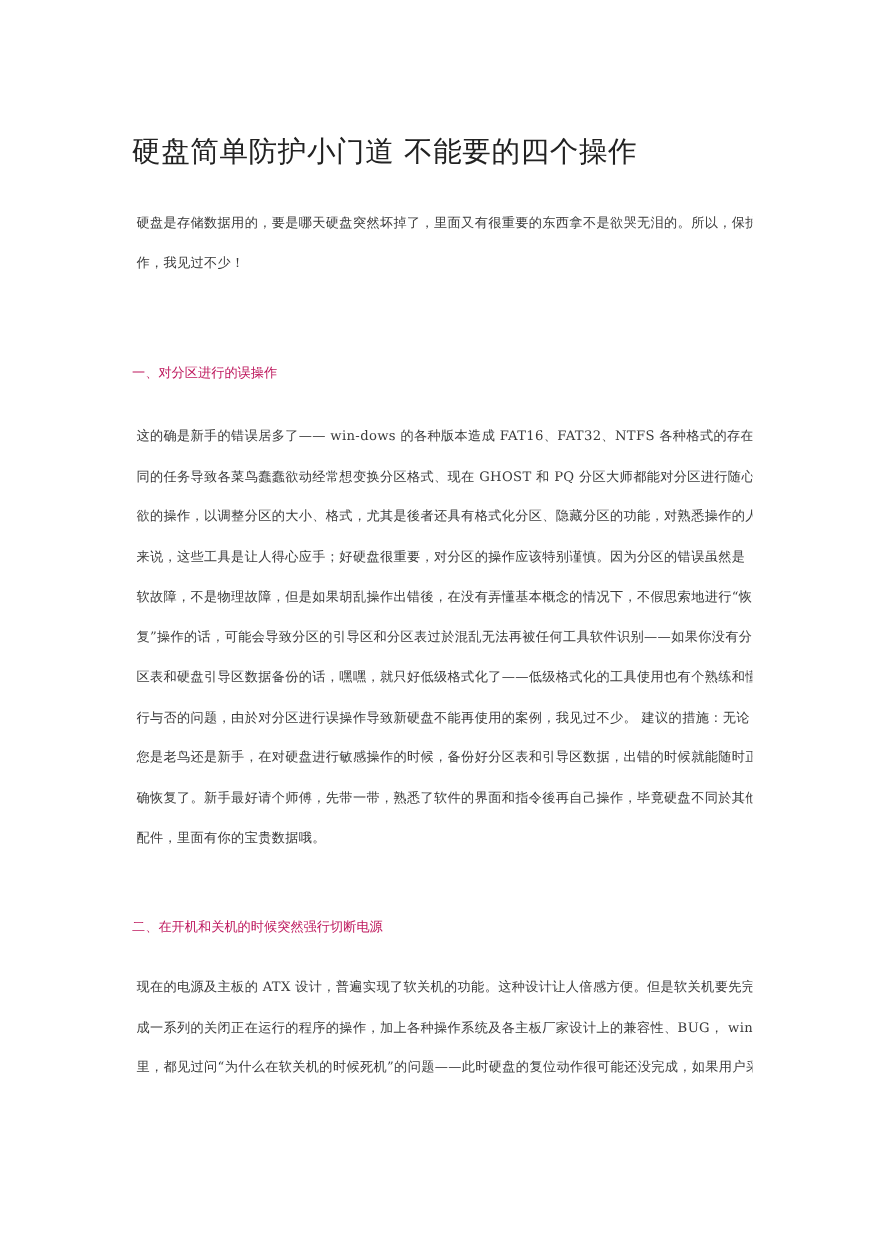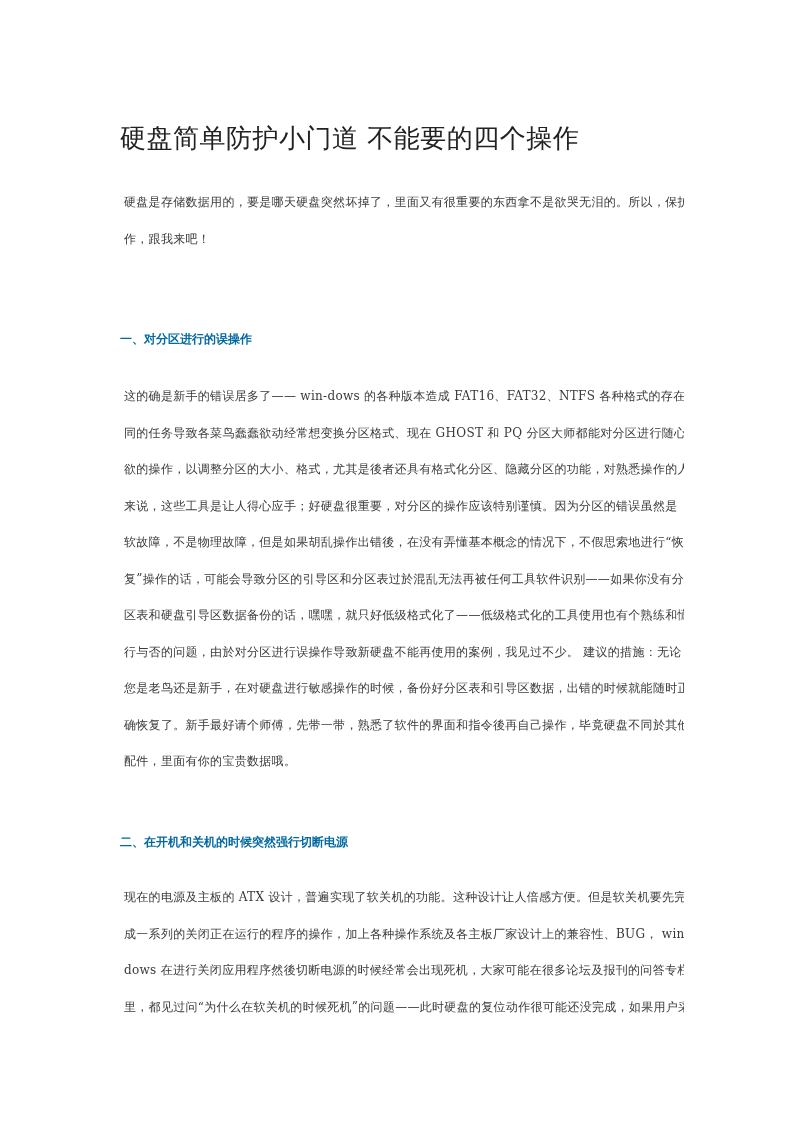--- a/index.html
+++ b/index.html
@@ -43,40 +43,40 @@
       text-align: justify;
       letter-spacing: 0.3px;
     }
     .heading {
       position: absolute;
       left: 0;
       width: 560px;
       font-family: "DejaVu Sans", "Liberation Sans", sans-serif;
       font-size: 12px;
       line-height: 20px;
-      color: #0369a1;
-      font-weight: bold;
+      color: #be185d;
+      font-weight: normal;
     }
     .line {
       display: block;
       white-space: nowrap;
       overflow: hidden;
       height: 36.5px;
     }
   </style>
 </head>
 <body>
 
 <div class="page">
 
   <div class="title">硬盘简单防护小门道 不能要的四个操作</div>
 
   <div class="para" style="top:184px;">
     <span class="line">硬盘是存储数据用的，要是哪天硬盘突然坏掉了，里面又有很重要的东西拿不是欲哭无泪的。所以，保护</span>
-    <span class="line">作，跟我来吧！</span>
+    <span class="line">作，我见过不少！</span>
   </div>
 
   <div class="heading" style="top:329px;">一、对分区进行的误操作</div>
 
   <div class="para" style="top:378px;">
     <span class="line">这的确是新手的错误居多了—— win-dows 的各种版本造成 FAT16、FAT32、NTFS 各种格式的存在，不</span>
     <span class="line">同的任务导致各菜鸟蠢蠢欲动经常想变换分区格式、现在 GHOST 和 PQ 分区大师都能对分区进行随心所</span>
     <span class="line">欲的操作，以调整分区的大小、格式，尤其是後者还具有格式化分区、隐藏分区的功能，对熟悉操作的人</span>
     <span class="line">来说，这些工具是让人得心应手；好硬盘很重要，对分区的操作应该特别谨慎。因为分区的错误虽然是</span>
     <span class="line">软故障，不是物理故障，但是如果胡乱操作出错後，在没有弄懂基本概念的情况下，不假思索地进行“恢</span>
@@ -86,17 +86,16 @@
     <span class="line">您是老鸟还是新手，在对硬盘进行敏感操作的时候，备份好分区表和引导区数据，出错的时候就能随时正</span>
     <span class="line">确恢复了。新手最好请个师傅，先带一带，熟悉了软件的界面和指令後再自己操作，毕竟硬盘不同於其他</span>
     <span class="line">配件，里面有你的宝贵数据哦。</span>
   </div>
 
   <div class="heading" style="top:832px;">二、在开机和关机的时候突然强行切断电源</div>
 
   <div class="para" style="top:879px;">
     <span class="line">现在的电源及主板的 ATX 设计，普遍实现了软关机的功能。这种设计让人倍感方便。但是软关机要先完</span>
     <span class="line">成一系列的关闭正在运行的程序的操作，加上各种操作系统及各主板厂家设计上的兼容性、BUG， win-</span>
-    <span class="line">dows 在进行关闭应用程序然後切断电源的时候经常会出现死机，大家可能在很多论坛及报刊的问答专栏</span>
     <span class="line">里，都见过问“为什么在软关机的时候死机”的问题——此时硬盘的复位动作很可能还没完成，如果用户采</span>
   </div>
 
 </div>
 
 </body></html>

